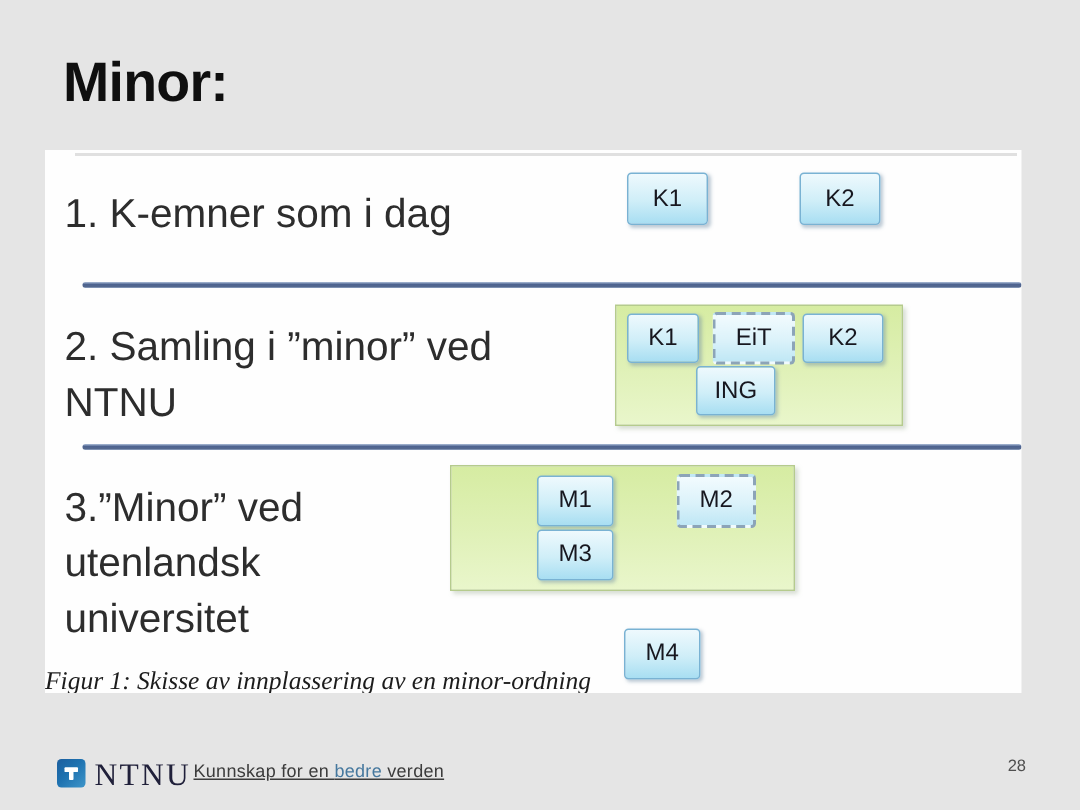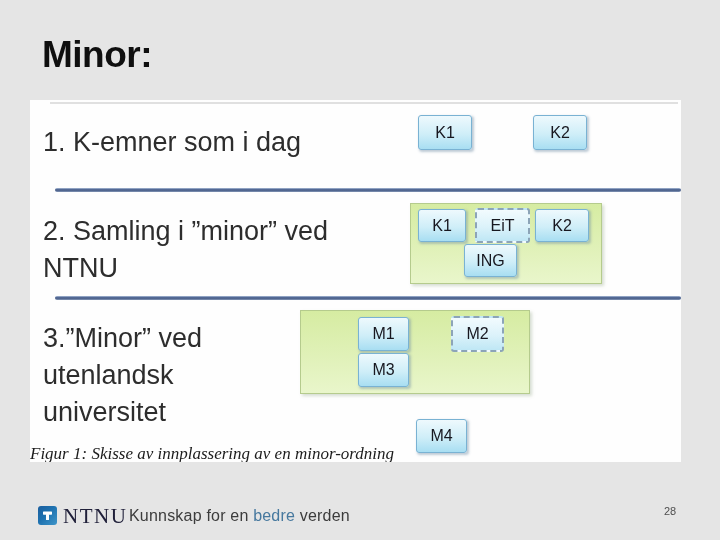--- a/index.html
+++ b/index.html
@@ -56,26 +56,27 @@
     background:linear-gradient(135deg,#1b5e9e 0%,#1e72b0 45%,#3e95c9 100%);
     border-radius:3px;
   }
   .logo-box svg { position:absolute; left:3px; top:3px; }
   .logo-word {
     position:absolute; left:63px; top:504px;
     font-family:"Liberation Serif", serif; font-size:21px; color:#20203a;
     letter-spacing:1.5px;
   }
   .tagline {
-    position:absolute; left:129px; top:507px; font-size:16px; color:#3c3c3c;
+    position:absolute; left:129px; top:507px; font-size:12px; color:#3c3c3c;
     letter-spacing:0.2px;
+    text-decoration:underline;
   }
   .tagline .hl { color:#46789e; }
   .pagenum {
-    position:absolute; left:656px; top:505px; width:28px; text-align:center;
+    position:absolute; left:656px; top:505px; width:28px; text-align:right;
     font-size:11px; color:#4f4f4f;
   }
 </style>
 </head>
 <body>
 
 <div class="slide">
 
   <div class="title">Minor:</div>
 

